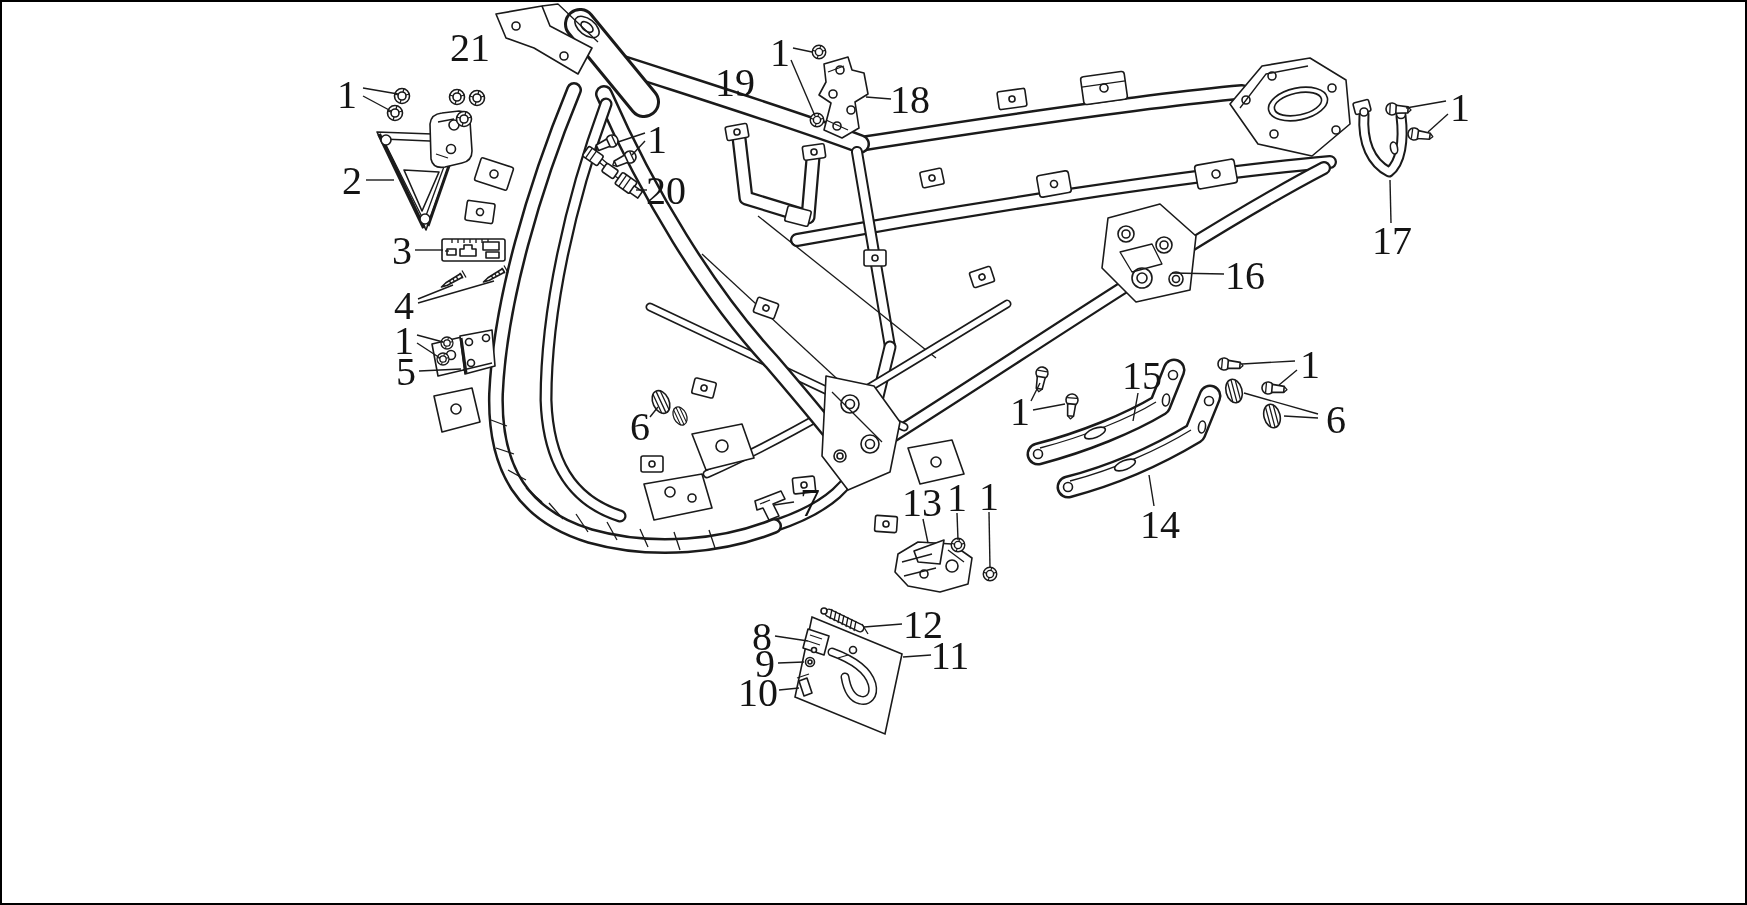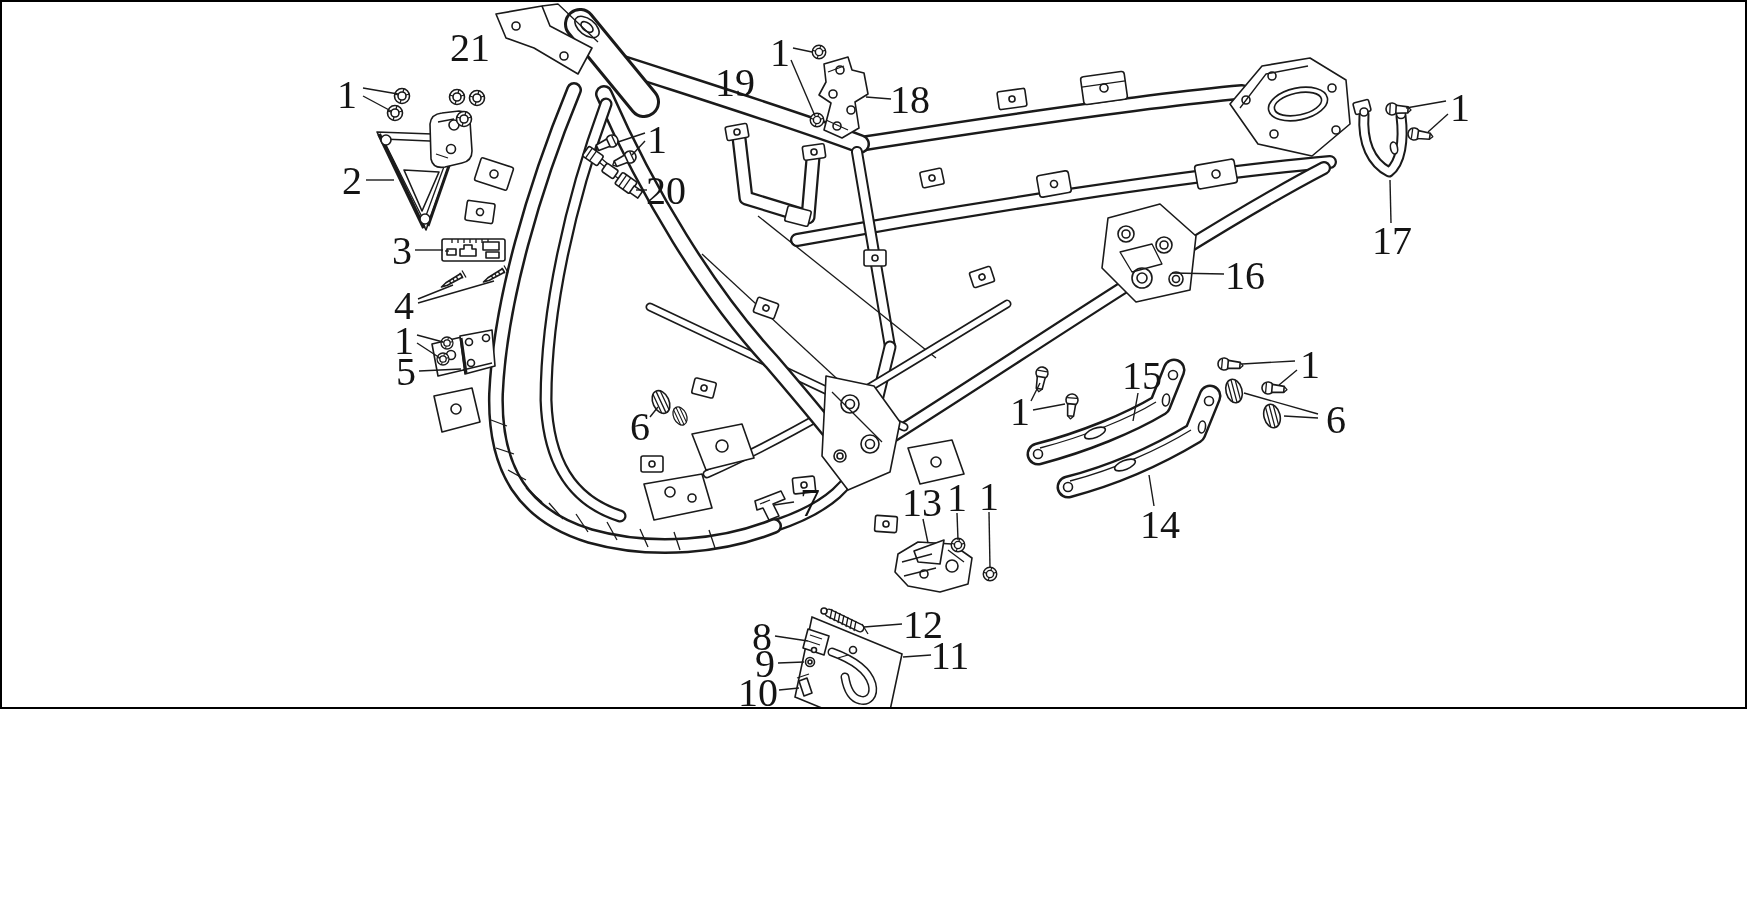--- a/index.html
+++ b/index.html
@@ -1,18 +1,18 @@
 <!DOCTYPE html>
 <html><head>
 <meta charset="utf-8">
 <style>
   html,body{margin:0;padding:0;background:#fff;}
   .stage{
     position:relative;
-    width:1747px;height:709px;
+    width:1747px;height:905px;
     box-sizing:border-box;
     background:#ffffff;
     border:2px solid #000;
     overflow:hidden;
     font-family:"Liberation Serif","DejaVu Serif",serif;
   }
   svg{position:absolute;left:0;top:0;}
   .to{fill:none;stroke:#1a1a1a;stroke-linecap:round;stroke-linejoin:round;}
   .ti{fill:none;stroke:#ffffff;stroke-linecap:round;stroke-linejoin:round;}
   .ln{fill:#ffffff;stroke:#1a1a1a;stroke-width:1.6;stroke-linejoin:round;}

